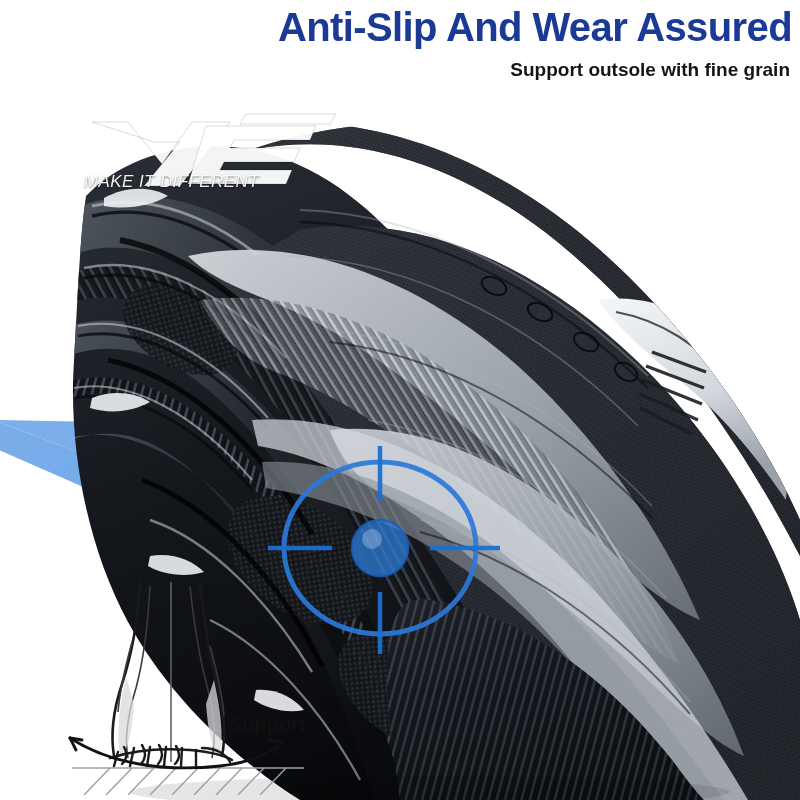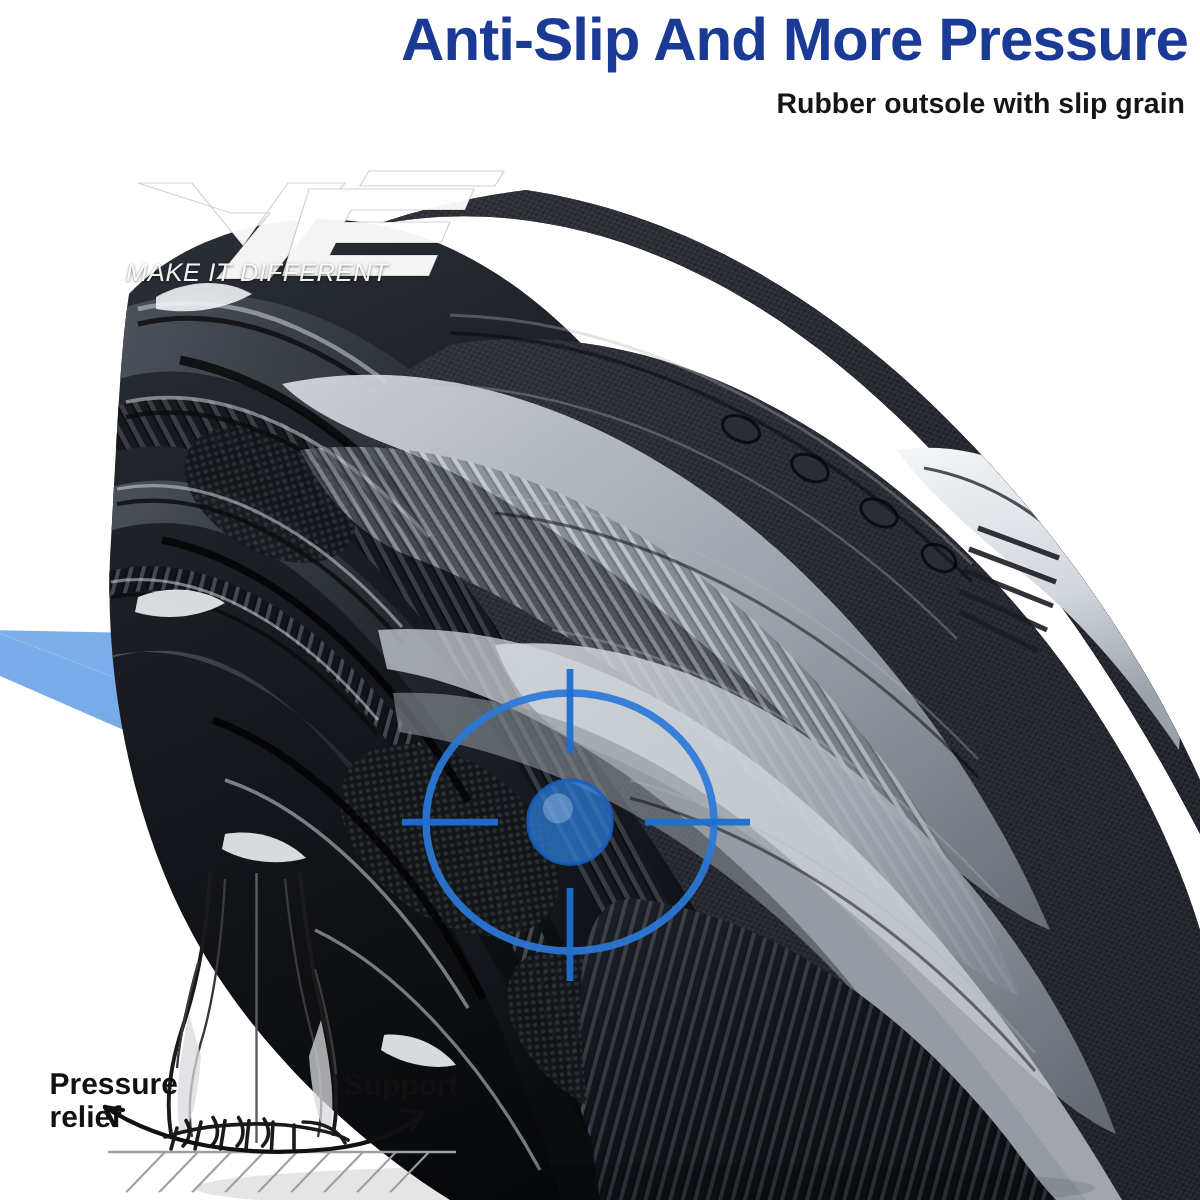--- a/index.html
+++ b/index.html
@@ -379,25 +379,21 @@
         <path d="M56,158 L62,170"></path>
       </g>
 
       <g stroke="#111" stroke-width="2.8" fill="none" stroke-linecap="round">
         <path d="M268,162 L254,160"></path>
         <path d="M268,162 L260,174"></path>
       </g>
     </svg>
   </div>
 
-  <div class="lbl lbl-pressure">
-    <span>Pressure</span><br>
-    <span>relief</span>
-  </div>
   <div class="lbl lbl-support">Support</div>
 
-  <div class="headline">Anti-Slip And More Pressure</div>
+  <div class="headline">Anti-Slip And Wear Assured</div>
 
   <div class="subline">
-    <div>Rubber outsole with slip grain</div>
+    <div>Support outsole with fine grain</div>
   </div>
 
 </div>
 
 </body></html>

